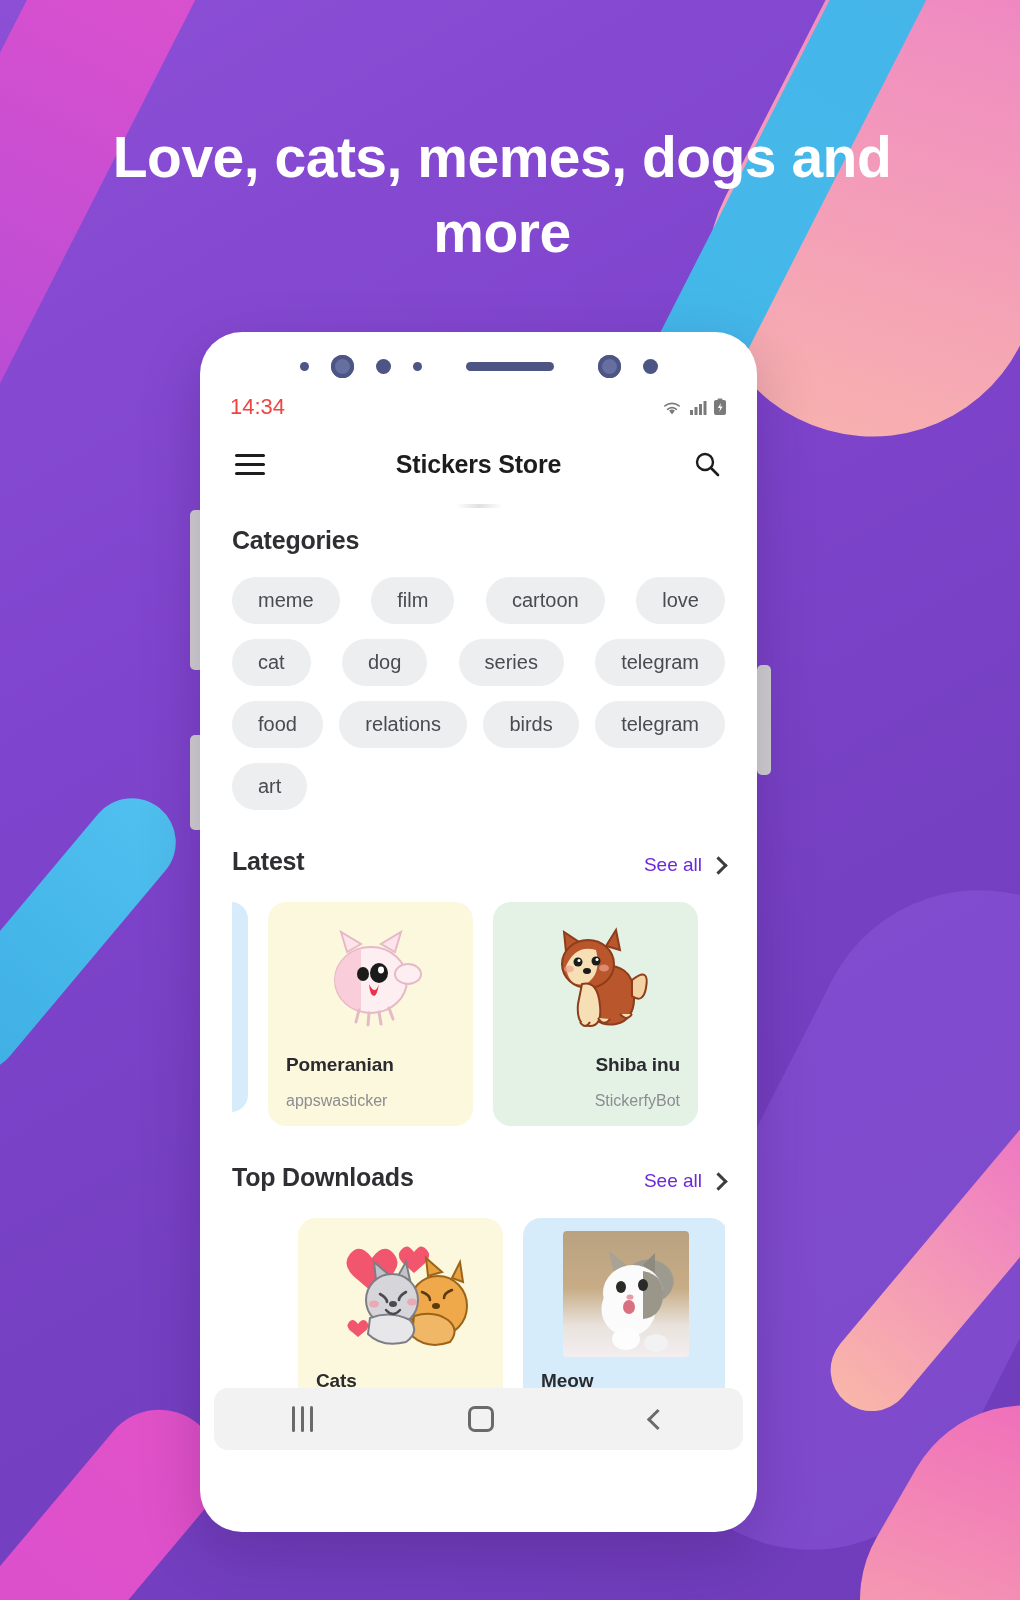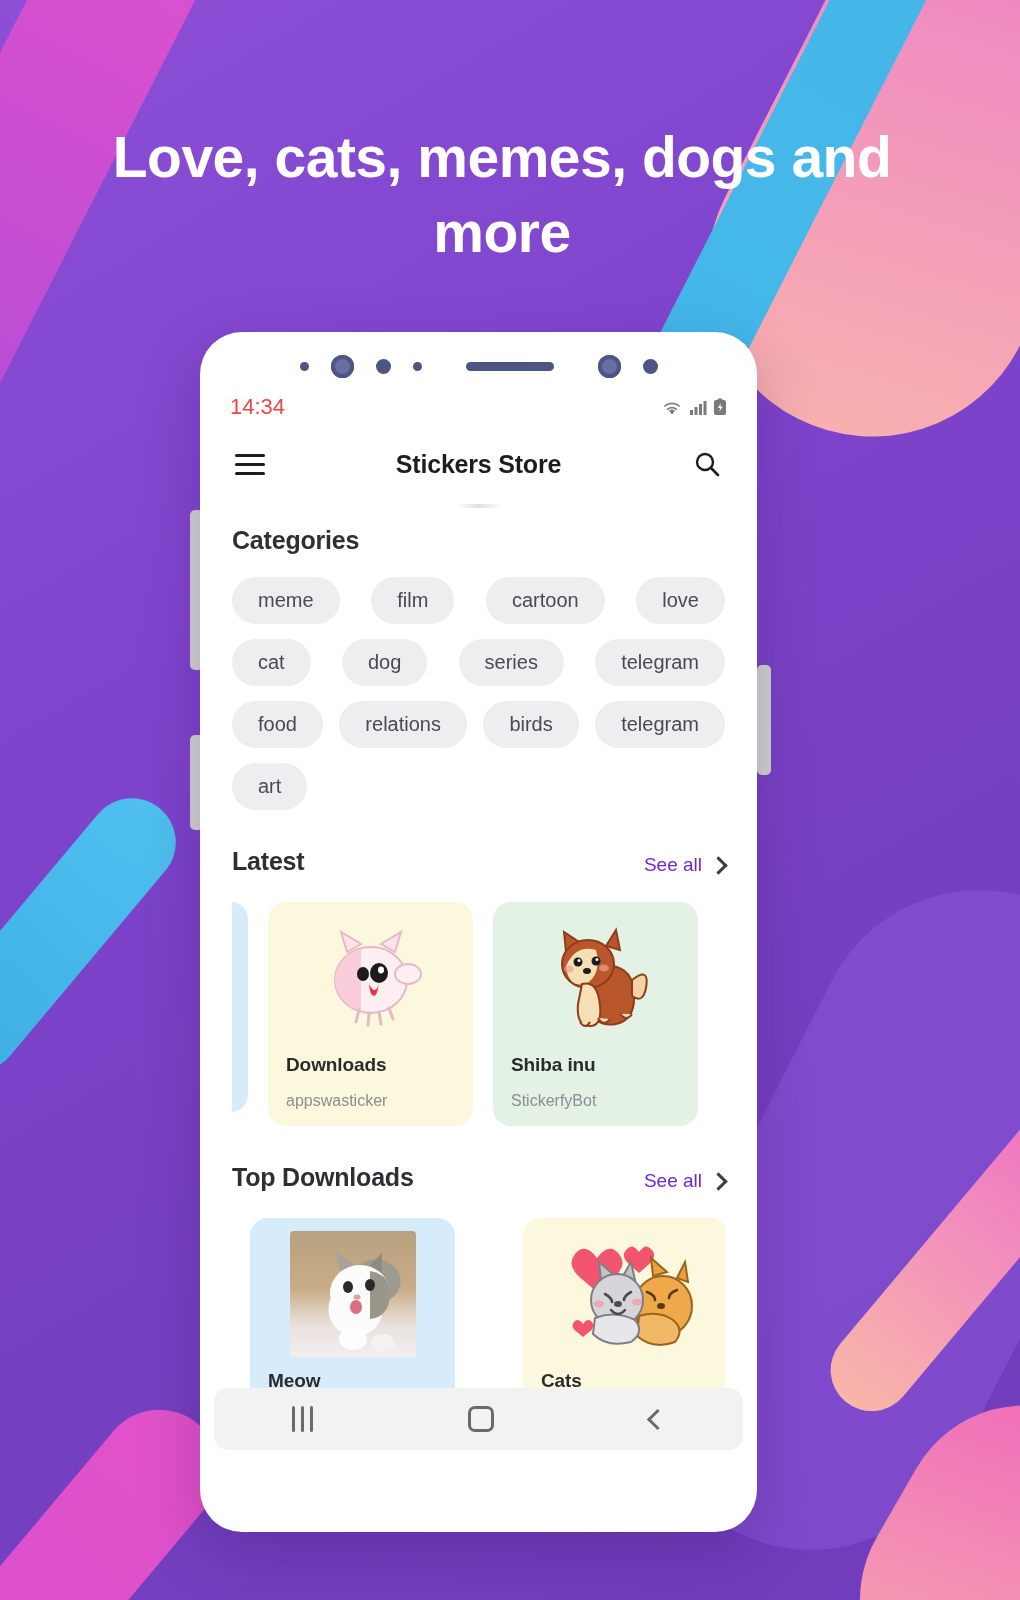--- a/index.html
+++ b/index.html
@@ -228,21 +228,21 @@
   }
   .card-art {
     height:152px;
     display:flex; align-items:center; justify-content:center;
   }
   .card-label { padding:0 18px; }
   .card-title { font-size:19px; font-weight:700; color:#2b2b2f; letter-spacing:-0.1px; }
   .card-author { font-size:16px; color:#8c8c92; margin-top:16px; }
 
   .card.cream { background:#fcf8dd; }
-  .card.mint  { background:#e4f2e6; }
+  .card.mint  { background:#e4f2e6;text-align:right; }
   .card.blue  { background:#d7ecfa; }
   .peek.blue  { background:#d7ecfa; }
 
   .thumb-photo {
     width:126px; height:126px;
     border-radius:4px;
     background:
       radial-gradient(circle at 52% 62%, #fbfbfb 0 26%, rgba(251,251,251,0) 27%),
       radial-gradient(ellipse at 68% 40%, #9d9a8f 0 20%, rgba(157,154,143,0) 21%),
       linear-gradient(180deg,#b9a282 0%, #c7ac85 45%, #e9e2dc 75%, #f3eef0 100%);
@@ -386,21 +386,21 @@
               <ellipse cx="97" cy="56" rx="13" ry="10" fill="#fdeef2" stroke="#e6b9c6" stroke-width="2"></ellipse>
               <ellipse cx="52" cy="56" rx="6" ry="7" fill="#1b1b1b"></ellipse>
               <ellipse cx="68" cy="55" rx="9" ry="10" fill="#1b1b1b"></ellipse>
               <ellipse cx="70" cy="52" rx="3" ry="3.4" fill="#ffffff"></ellipse>
               <path d="M58 66 q6 12 10 0 q-2 12 -5 12 q-4 0 -5 -12z" fill="#e8334a"></path>
               <path d="M48 92 l-3 12 M58 95 l-1 12 M68 94 l2 12 M78 90 l4 11" stroke="#e6b9c6" stroke-width="3" fill="none" stroke-linecap="round"></path>
             </g>
           </svg>
         </div>
         <div class="card-label">
-          <div class="card-title">Downloads</div>
+          <div class="card-title">Pomeranian</div>
           <div class="card-author">appswasticker</div>
         </div>
       </div>
 
       <div class="card mint">
         <div class="card-art">
           <svg width="120" height="120" viewBox="0 0 120 120">
             <path d="M30 34 L28 14 L46 26 Z" fill="#b9562b" stroke="#8d3d1c" stroke-width="2"></path>
             <path d="M70 28 L80 12 L84 32 Z" fill="#b9562b" stroke="#8d3d1c" stroke-width="2"></path>
             <path d="M62 48 q34 -4 36 26 q2 28 -18 32 q-24 4 -28 -22 z" fill="#b9562b" stroke="#8d3d1c" stroke-width="2"></path>
@@ -427,43 +427,20 @@
 
     <div class="section-head">
       <div class="section-title">Top Downloads</div>
       <div class="see-all">
         <span>See all</span>
         <span class="chev"></span>
       </div>
     </div>
 
     <div class="rail" style="padding-left:18px;">
-      <div class="card blue">
-        <div class="card-art">
-          <div class="thumb-photo">
-            <svg width="126" height="126" viewBox="0 0 126 126" style="position:absolute;left:0;top:0;">
-              <path d="M50 40 L46 20 L64 34 Z" fill="#a8a396"></path>
-              <path d="M80 34 L92 22 L92 46 Z" fill="#8e8a7d"></path>
-              <ellipse cx="70" cy="62" rx="30" ry="28" fill="#fbfbfb"></ellipse>
-              <path d="M80 40 q22 4 20 26 q-2 20 -20 22 z" fill="#9a968a"></path>
-              <ellipse cx="58" cy="56" rx="5" ry="6" fill="#2a2a26"></ellipse>
-              <ellipse cx="80" cy="54" rx="5" ry="6" fill="#2a2a26"></ellipse>
-              <ellipse cx="67" cy="66" rx="3.5" ry="2.6" fill="#e89aa6"></ellipse>
-              <ellipse cx="66" cy="76" rx="6" ry="7" fill="#d9707f"></ellipse>
-              <ellipse cx="63" cy="108" rx="14" ry="11" fill="#fdfdfd"></ellipse>
-              <ellipse cx="93" cy="112" rx="12" ry="9" fill="#f2f2f2"></ellipse>
-            </svg>
-          </div>
-        </div>
-        <div class="card-label">
-          <div class="card-title">Meow</div>
-          <div class="card-author">appswasticker</div>
-        </div>
-      </div>
-
       <div class="card cream" style="margin-left:48px;">
         <div class="card-art">
           <svg width="138" height="120" viewBox="0 0 138 120">
             <path d="M40 24 q-12 -16 -22 -4 q-10 12 8 26 l14 12 14 -12 q18 -14 8 -26 q-10 -12 -22 4z" fill="#f2566e"></path>
             <path d="M82 18 q-7 -10 -13 -2 q-6 7 5 16 l8 7 8 -7 q11 -9 5 -16 q-6 -8 -13 2z" fill="#f2566e"></path>
             <path d="M96 42 L94 24 L110 38 Z" fill="#e8a13f" stroke="#9c6418" stroke-width="2"></path>
             <path d="M120 44 L128 28 L131 48 Z" fill="#e8a13f" stroke="#9c6418" stroke-width="2"></path>
             <ellipse cx="106" cy="72" rx="29" ry="30" fill="#efa84a" stroke="#9c6418" stroke-width="2"></ellipse>
             <path d="M82 82 q20 -6 34 4 q12 10 2 22 q-22 8 -38 -6z" fill="#f0b766" stroke="#9c6418" stroke-width="2"></path>
             <path d="M90 58 q8 3 8 8 M120 56 q-8 3 -8 8" stroke="#5b3a10" stroke-width="2.6" fill="none" stroke-linecap="round"></path>
@@ -478,20 +455,43 @@
             <ellipse cx="42" cy="70" rx="5" ry="3.4" fill="#f09aa6" opacity=".75"></ellipse>
             <ellipse cx="80" cy="68" rx="5" ry="3.4" fill="#f09aa6" opacity=".75"></ellipse>
             <path d="M26 90 q-5 -7 -9 -2 q-4 5 3 10 l6 5 6 -5 q7 -5 3 -10 q-4 -5 -9 2z" fill="#f2566e"></path>
           </svg>
         </div>
         <div class="card-label">
           <div class="card-title">Cats</div>
           <div class="card-author">Дарья Цветкова</div>
         </div>
       </div>
+
+      <div class="card blue">
+        <div class="card-art">
+          <div class="thumb-photo">
+            <svg width="126" height="126" viewBox="0 0 126 126" style="position:absolute;left:0;top:0;">
+              <path d="M50 40 L46 20 L64 34 Z" fill="#a8a396"></path>
+              <path d="M80 34 L92 22 L92 46 Z" fill="#8e8a7d"></path>
+              <ellipse cx="70" cy="62" rx="30" ry="28" fill="#fbfbfb"></ellipse>
+              <path d="M80 40 q22 4 20 26 q-2 20 -20 22 z" fill="#9a968a"></path>
+              <ellipse cx="58" cy="56" rx="5" ry="6" fill="#2a2a26"></ellipse>
+              <ellipse cx="80" cy="54" rx="5" ry="6" fill="#2a2a26"></ellipse>
+              <ellipse cx="67" cy="66" rx="3.5" ry="2.6" fill="#e89aa6"></ellipse>
+              <ellipse cx="66" cy="76" rx="6" ry="7" fill="#d9707f"></ellipse>
+              <ellipse cx="63" cy="108" rx="14" ry="11" fill="#fdfdfd"></ellipse>
+              <ellipse cx="93" cy="112" rx="12" ry="9" fill="#f2f2f2"></ellipse>
+            </svg>
+          </div>
+        </div>
+        <div class="card-label">
+          <div class="card-title">Meow</div>
+          <div class="card-author">appswasticker</div>
+        </div>
+      </div>
     </div>
 
   </div>
 
   <div class="navbar">
     <div class="nav-item">
       <div class="nav-recents">
           <i></i>
           <i></i>
           <i></i>

